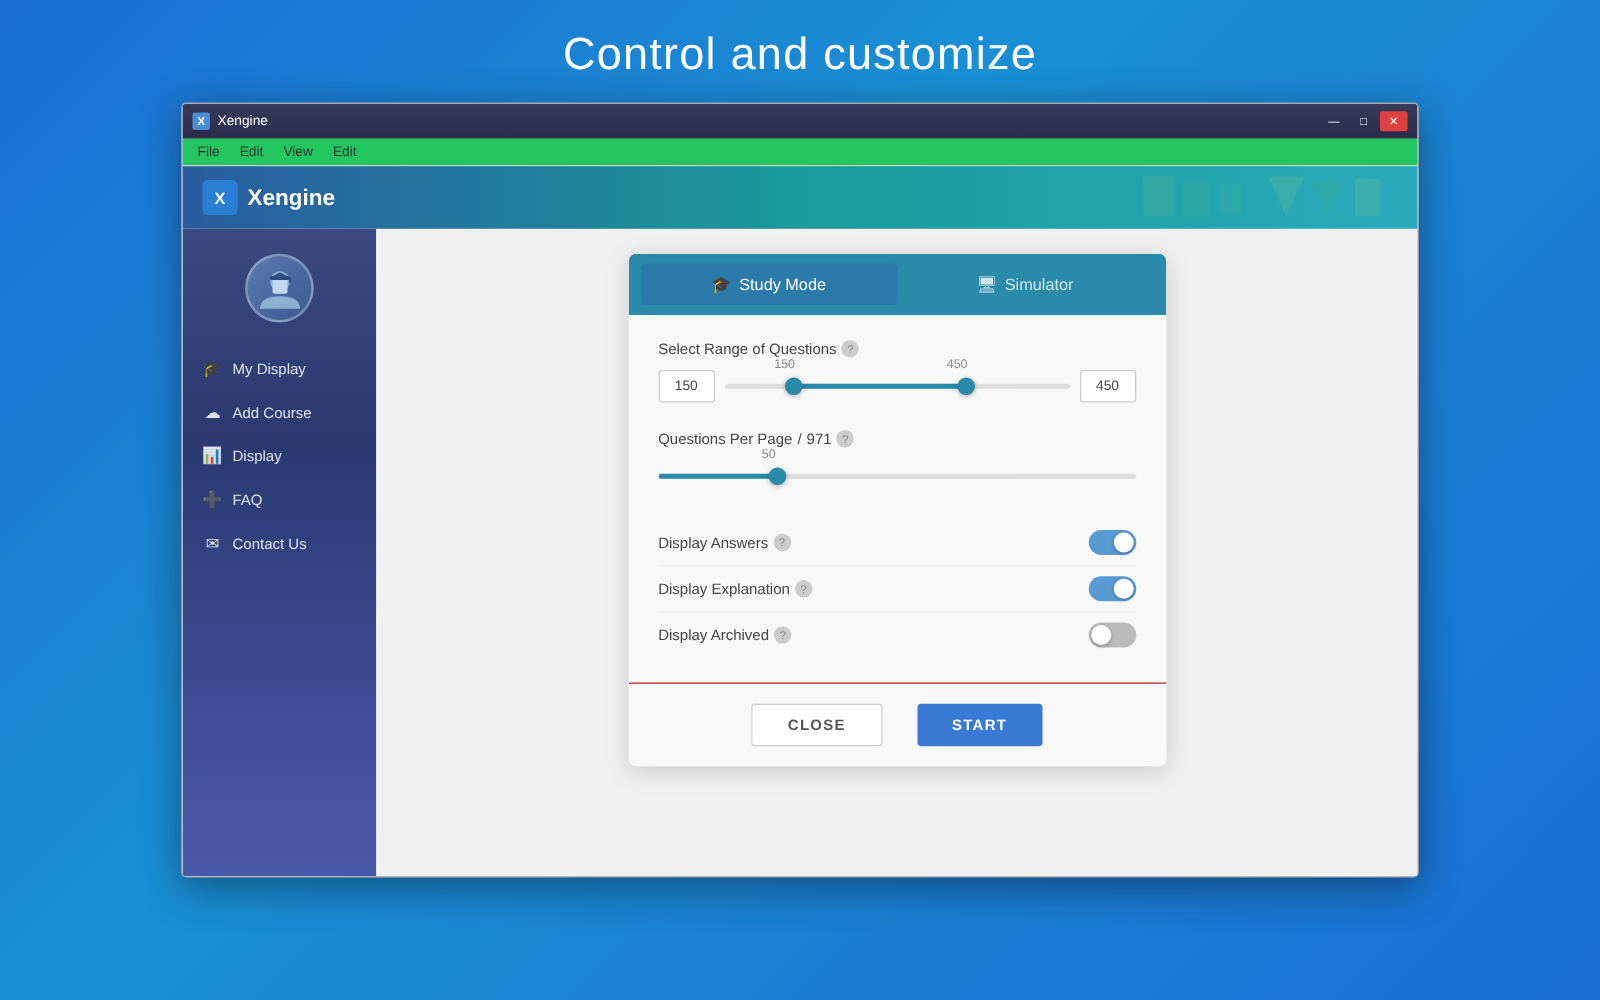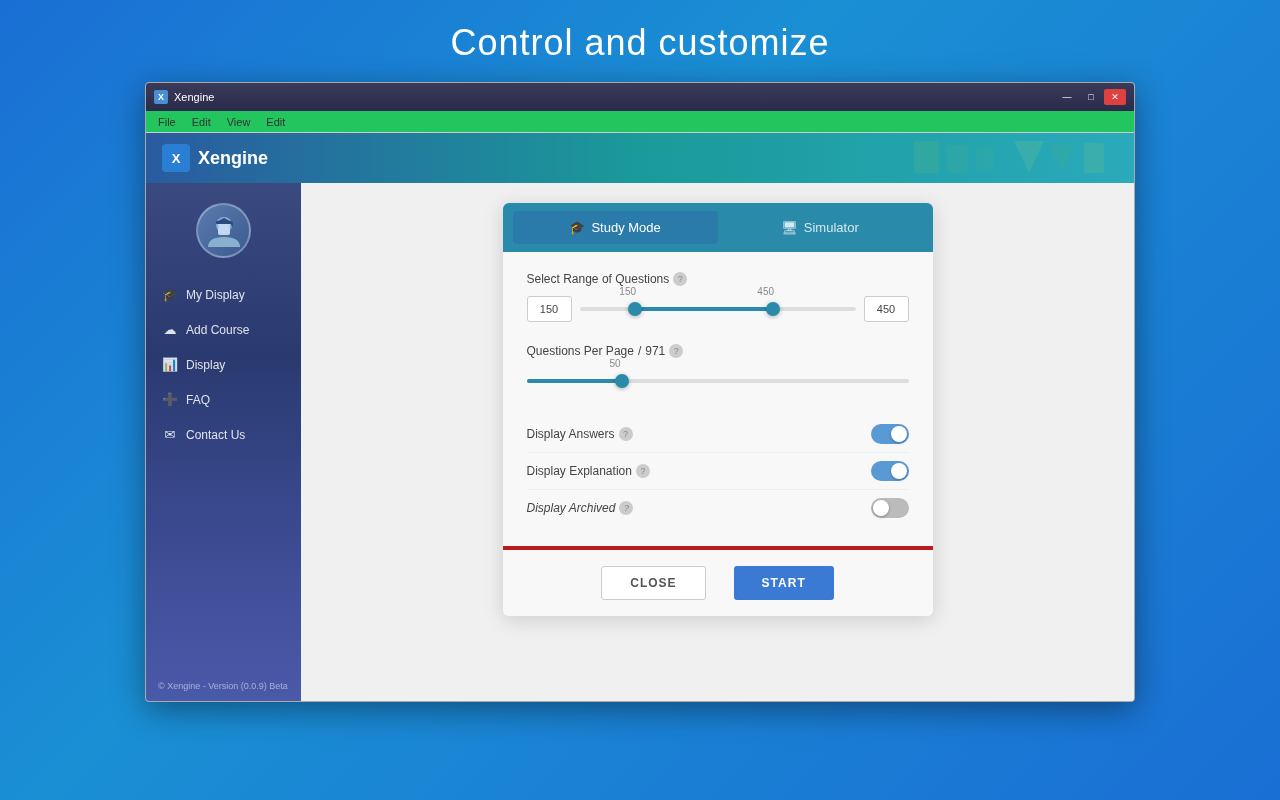--- a/index.html
+++ b/index.html
@@ -355,21 +355,21 @@
     }
 
     
     .toggle-row {
       display: flex;
       align-items: center;
       justify-content: space-between;
       padding: 8px 0;
       border-bottom: 1px solid #eee;
     }
-    .toggle-row:last-child { border-bottom: none; font-style: italic; }
+    .toggle-row:last-child { border-bottom: none; }
     .toggle-label {
       font-size: 12px;
       color: #444;
       display: flex;
       align-items: center;
       gap: 4px;
     }
     .toggle-switch {
       width: 38px;
       height: 20px;
@@ -393,21 +393,21 @@
     .toggle-switch.on .toggle-knob { left: 20px; }
     .toggle-switch.off .toggle-knob { left: 2px; }
 
     
     .dialog-footer {
       display: flex;
       justify-content: center;
       gap: 28px;
       padding: 16px 24px;
       background: #f8f8f8;
-      border-top: 4px solid #b91c1c;
+      border-top: 1px solid #b91c1c;
     }
     .btn-close {
       padding: 9px 28px;
       border: 1px solid #ccc;
       background: white;
       color: #555;
       font-size: 12px;
       font-weight: 600;
       letter-spacing: 1px;
       border-radius: 3px;
@@ -503,21 +503,20 @@
         <div class="sidebar-item">
           <span class="sidebar-item-icon">➕</span>
           <span>FAQ</span>
         </div>
         <div class="sidebar-item">
           <span class="sidebar-item-icon">✉</span>
           <span>Contact Us</span>
         </div>
       </nav>
 
-      <div class="sidebar-footer">© Xengine - Version (0.0.9) Beta</div>
     </div>
 
     <div class="content">
 
       <div class="settings-dialog">
 
 
         <div class="mode-tabs">
           <button class="mode-tab active">
             <span>🎓</span>

